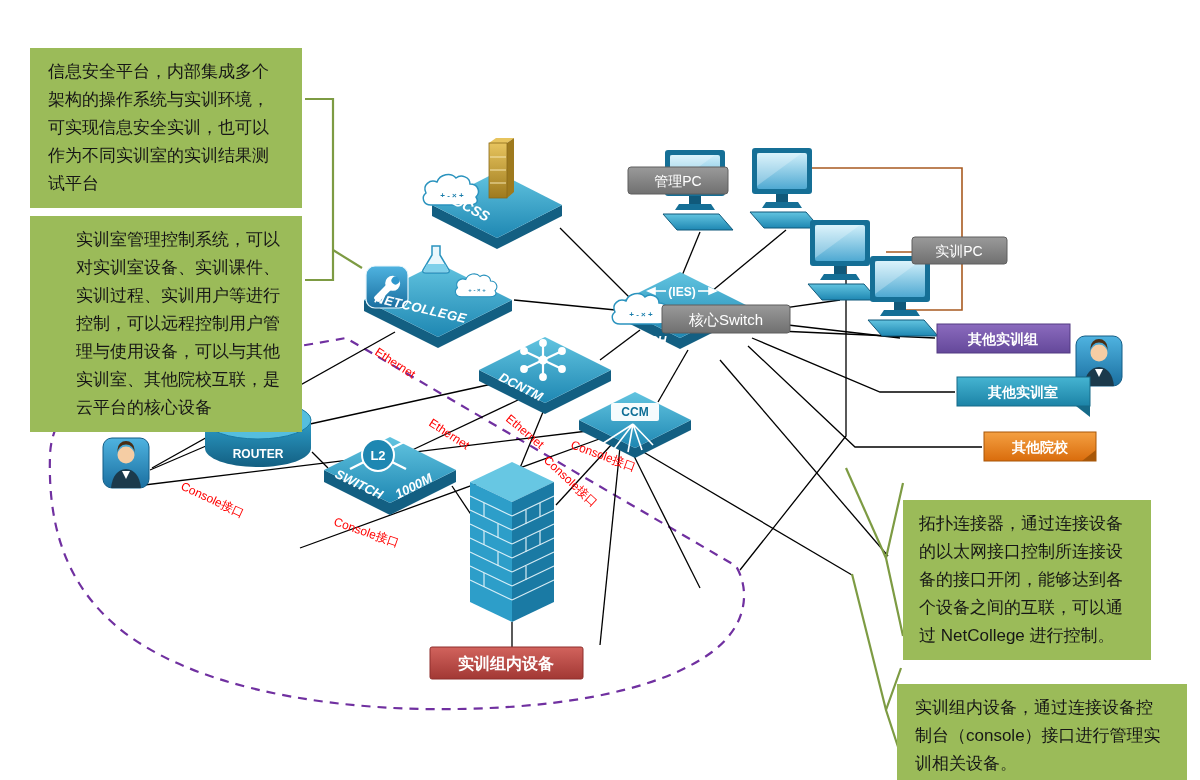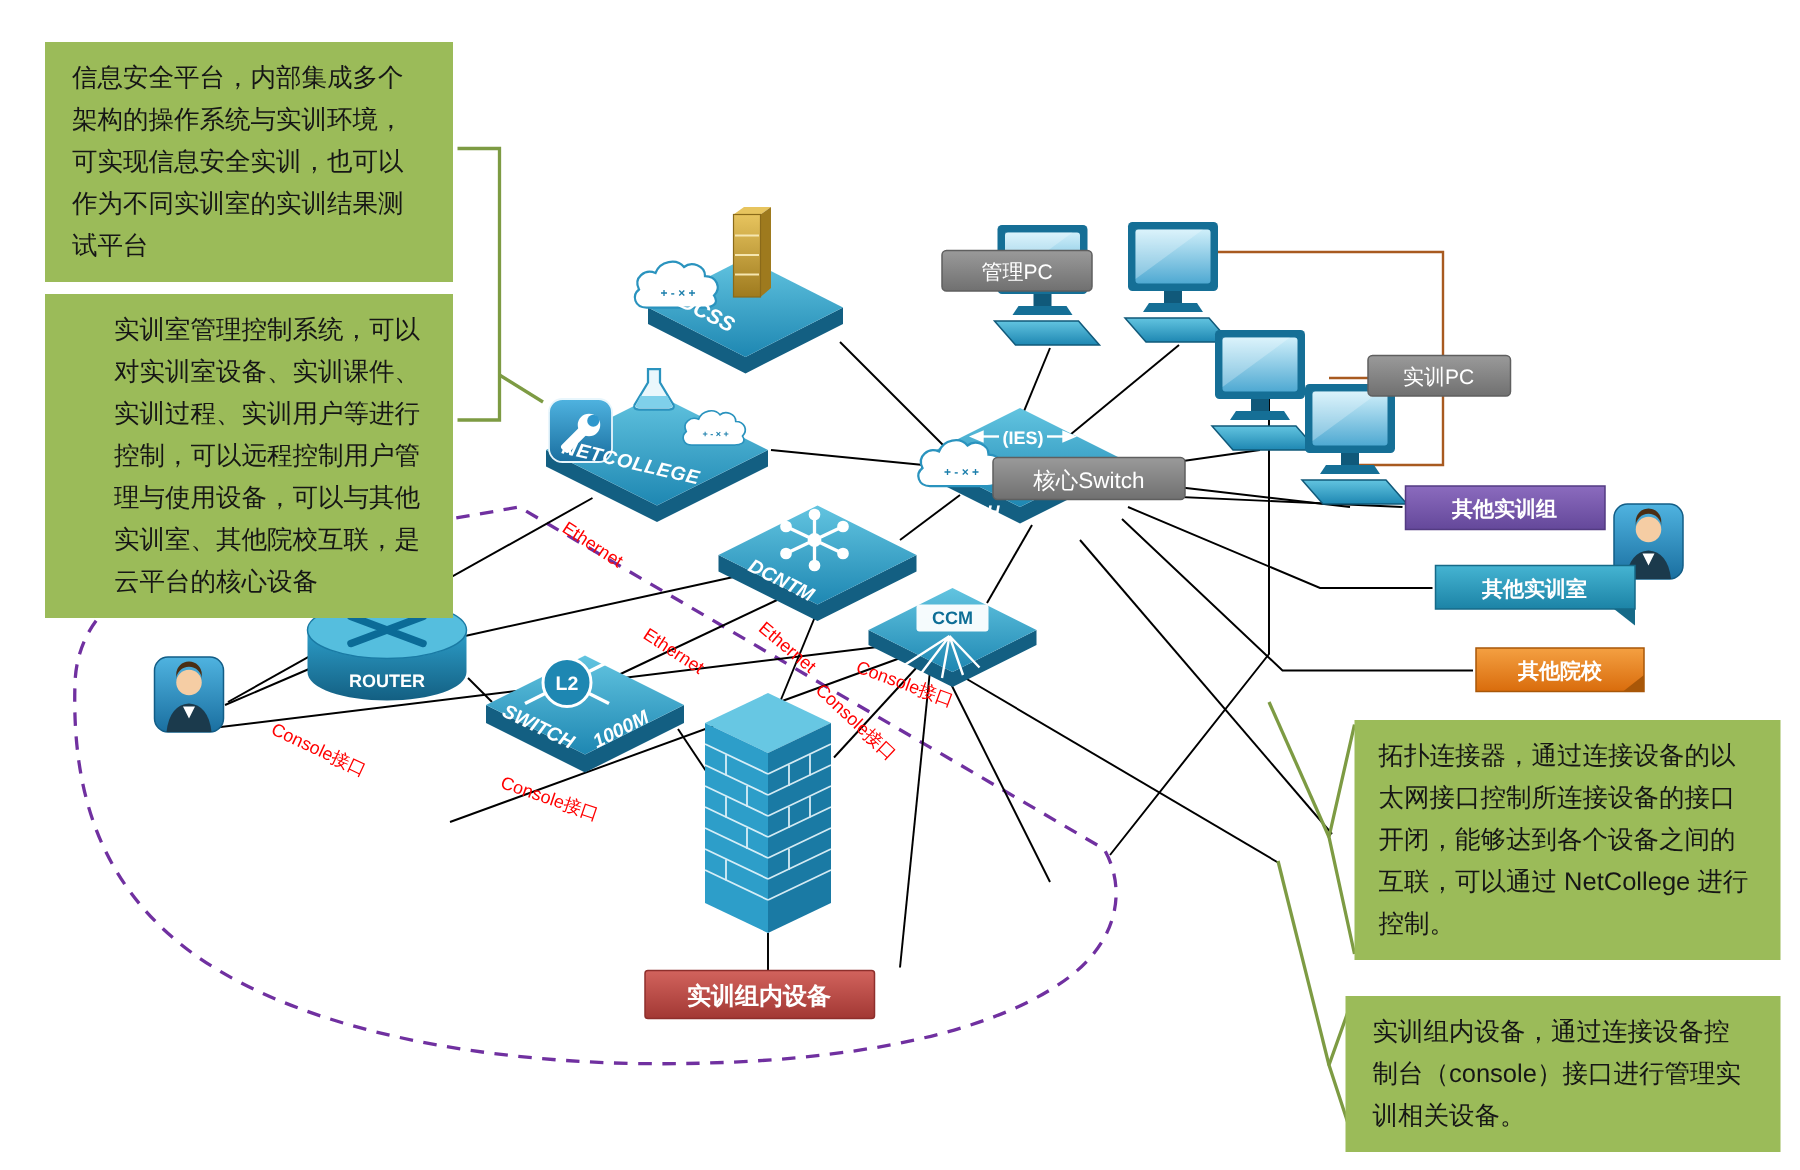--- a/index.html
+++ b/index.html
@@ -1,23 +1,23 @@
 <!DOCTYPE html>
 <html><head>
 <meta charset="utf-8">
 <style>
   html,body{margin:0;padding:0;background:#fff;}
   #stage{position:relative;width:1200px;height:780px;background:#fff;overflow:hidden;
          font-family:"Liberation Sans","DejaVu Sans",sans-serif;}
   #diagram{position:absolute;left:0;top:0;}
   .callout{position:absolute;box-sizing:border-box;background:#9BBB59;color:#161616;
-           font-size:17px;line-height:28px;padding:10px 18px;font-weight:400;z-index:2;}
+           font-size:17px;line-height:28px;padding:10px 18px;font-weight:400;z-index:2;margin-top:20px;}
   .c1{left:30px;top:28px;width:272px;}
   .c2{left:30px;top:196px;width:272px;padding-left:46px;}
-  .c3{left:903px;top:480px;width:284px;padding-left:16px;}
+  .c3{left:903px;top:480px;width:248px;padding-left:16px;}
   .c4{left:897px;top:664px;width:290px;}
   svg text{font-family:"Liberation Sans","DejaVu Sans",sans-serif;}
   .devlabel{fill:#fff;font-weight:bold;font-style:italic;}
   .linklabel{fill:#FF0000;font-size:12px;}
   .graylbl{fill:#fff;font-size:14px;}
 </style>
 </head>
 <body>
 
 <div id="stage">

